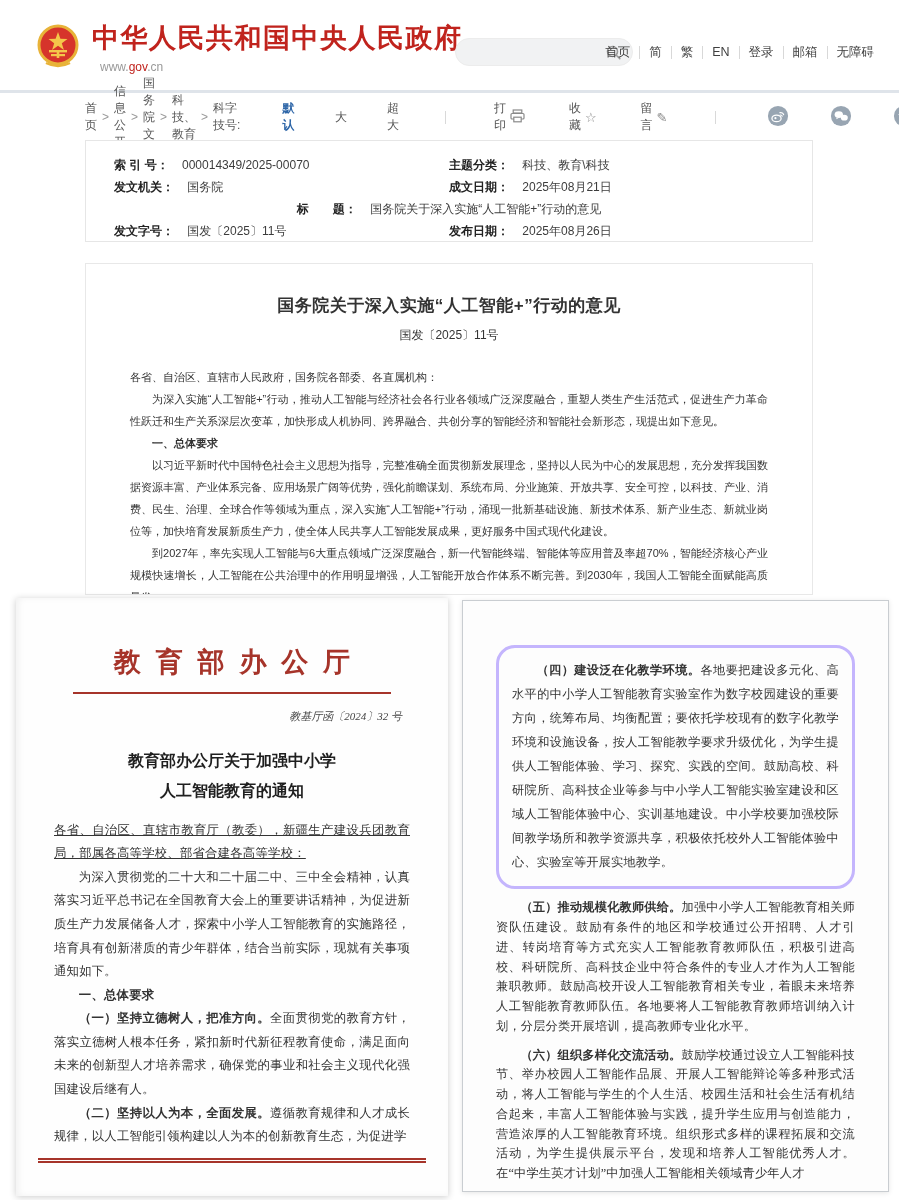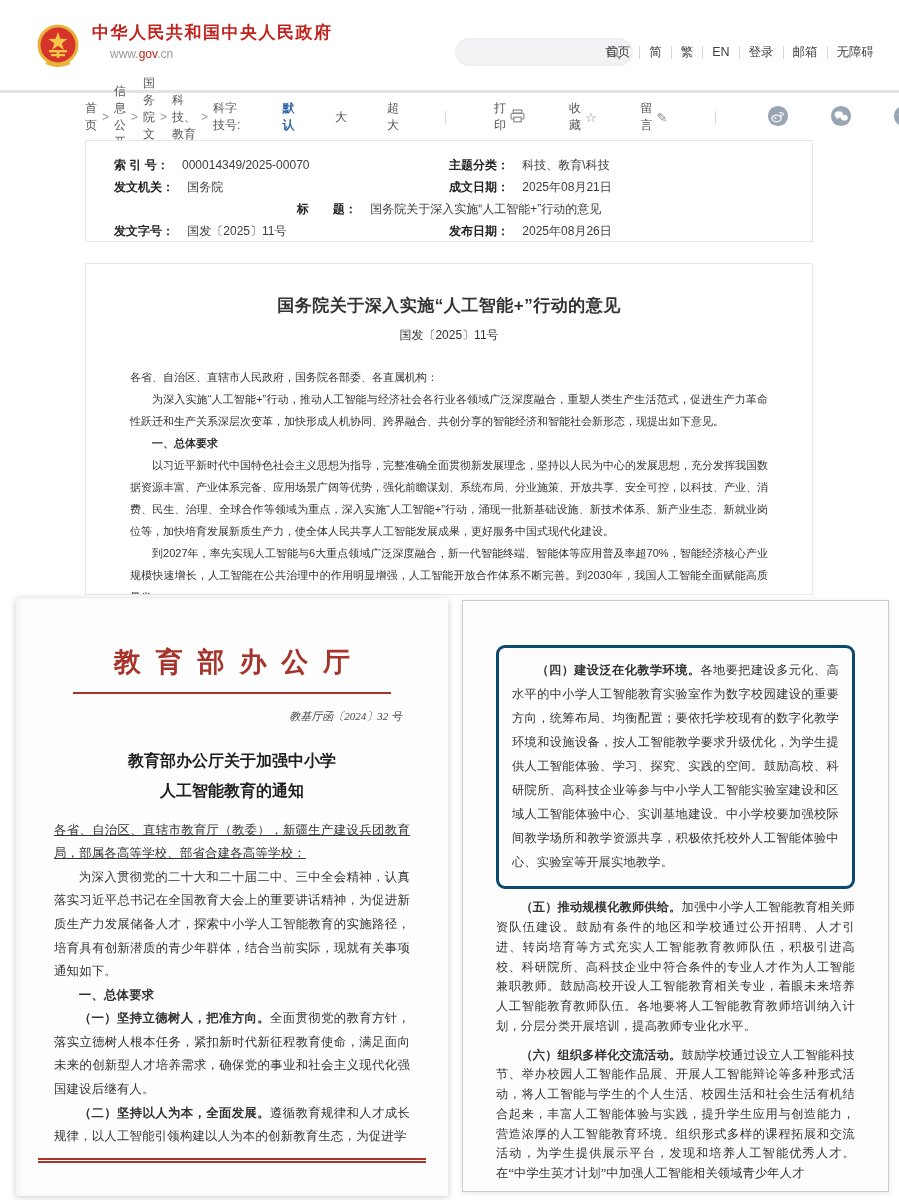--- a/index.html
+++ b/index.html
@@ -4,22 +4,22 @@
 <style>
   * { margin:0; padding:0; box-sizing:border-box; }
   html,body { background:#fff; }
   .page { position:relative; width:899px; height:1200px; background:#fff; overflow:hidden;
           font-family:"Liberation Sans","DejaVu Sans",sans-serif; }
 
   
   .site-header { position:absolute; top:0; left:0; width:899px; height:90px; background:#fff; }
   .logo { position:absolute; left:36px; top:22px; display:flex; align-items:flex-start; cursor:pointer; }
   .logo-text { margin-left:12px; }
-  .site-title { font-size:17px; font-weight:bold; color:#C0231D; letter-spacing:1.5px; line-height:1.25;text-align:right; }
-  .site-url { margin-top:4px; margin-left:18px; font-size:12px; color:#999; }
+  .site-title { font-size:27px; font-weight:bold; color:#C0231D; letter-spacing:1.5px; line-height:1.25;text-align:right; }
+  .site-url { margin-top:4px; margin-left:8px; font-size:12px; color:#999; }
   .site-url .gov { color:#C0231D; }
   .search-box { position:absolute; left:455px; top:38px; width:178px; height:28px;
                 background:#f1f2f3; border:1px solid #ececec; border-radius:15px; cursor:text; }
   .search-box svg { position:absolute; right:10px; top:6px; }
   .top-nav { position:absolute; right:16px; top:46px; font-size:12.5px; color:#3f3f3f; display:flex; }
   .top-nav span { padding:0 9px; border-right:1px solid #d8d8d8; line-height:13px; cursor:pointer; white-space:nowrap; }
   .top-nav span:last-child { border-right:none; }
   .header-divider { position:absolute; top:90px; left:0; width:899px; height:3px; background:#dfe4ea; }
 
   
@@ -70,21 +70,21 @@
   .scan-left p { margin-top:0; font-size:12.4px; line-height:1.9; text-align:justify; letter-spacing:0.2px; color:#333; }
   .scan-left .body { margin-top:12px;text-decoration:underline; }
   .s-indent { text-indent:2em; }
   .s-bold { font-weight:bold; }
   .lead { font-weight:bold; }
   .double-rule { margin:9px -16px 0; height:5px; border-top:2px solid #A6342A; border-bottom:2px solid #A6342A; }
 
   .scan-right { position:absolute; left:462px; top:600px; width:427px; height:592px; background:#fdfdfd;
                 border:1px solid #c9cdd1; padding:0 33px; overflow:hidden;
                 box-shadow:0 1px 5px rgba(0,0,0,0.10); }
-  .red-annotation-box { margin-top:44px; border:3px solid #0c4a6e; border-radius:9px; padding:10px 13px 12px; }
+  .red-annotation-box { margin-top:44px; border:3px solid #c4b5fd; border-radius:19px; padding:10px 13px 12px; }
   .scan-right p { font-size:12.2px; text-align:justify; letter-spacing:0.2px; color:#333; }
   .red-annotation-box p { line-height:1.97; }
   .scan-right .outer-p { line-height:1.62; margin-top:9px; }
   .page-no { margin-top:5px; font-size:11px; color:#444; padding-left:4px; }
 </style>
 </head>
 <body>
 
 <div class="page">
 

